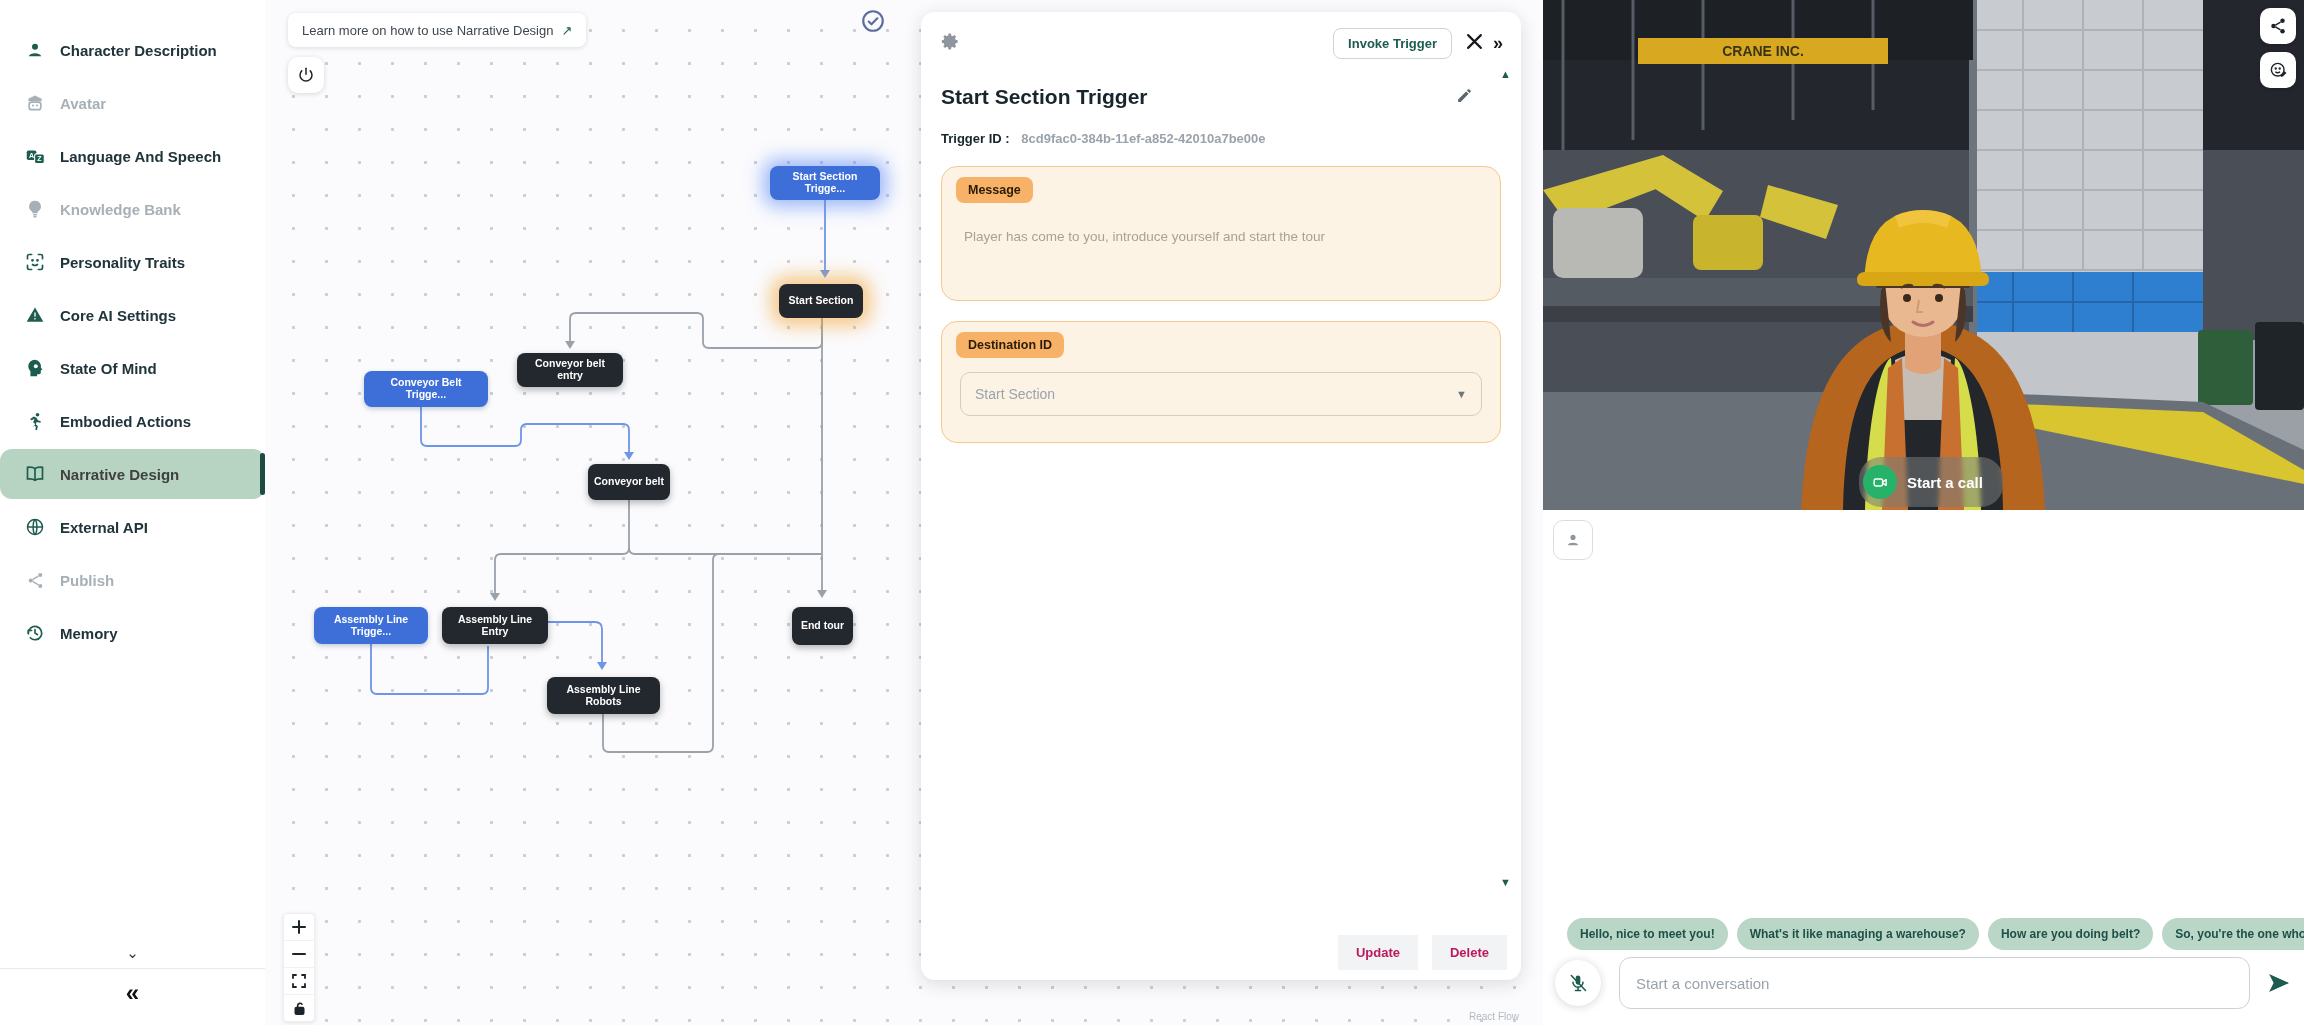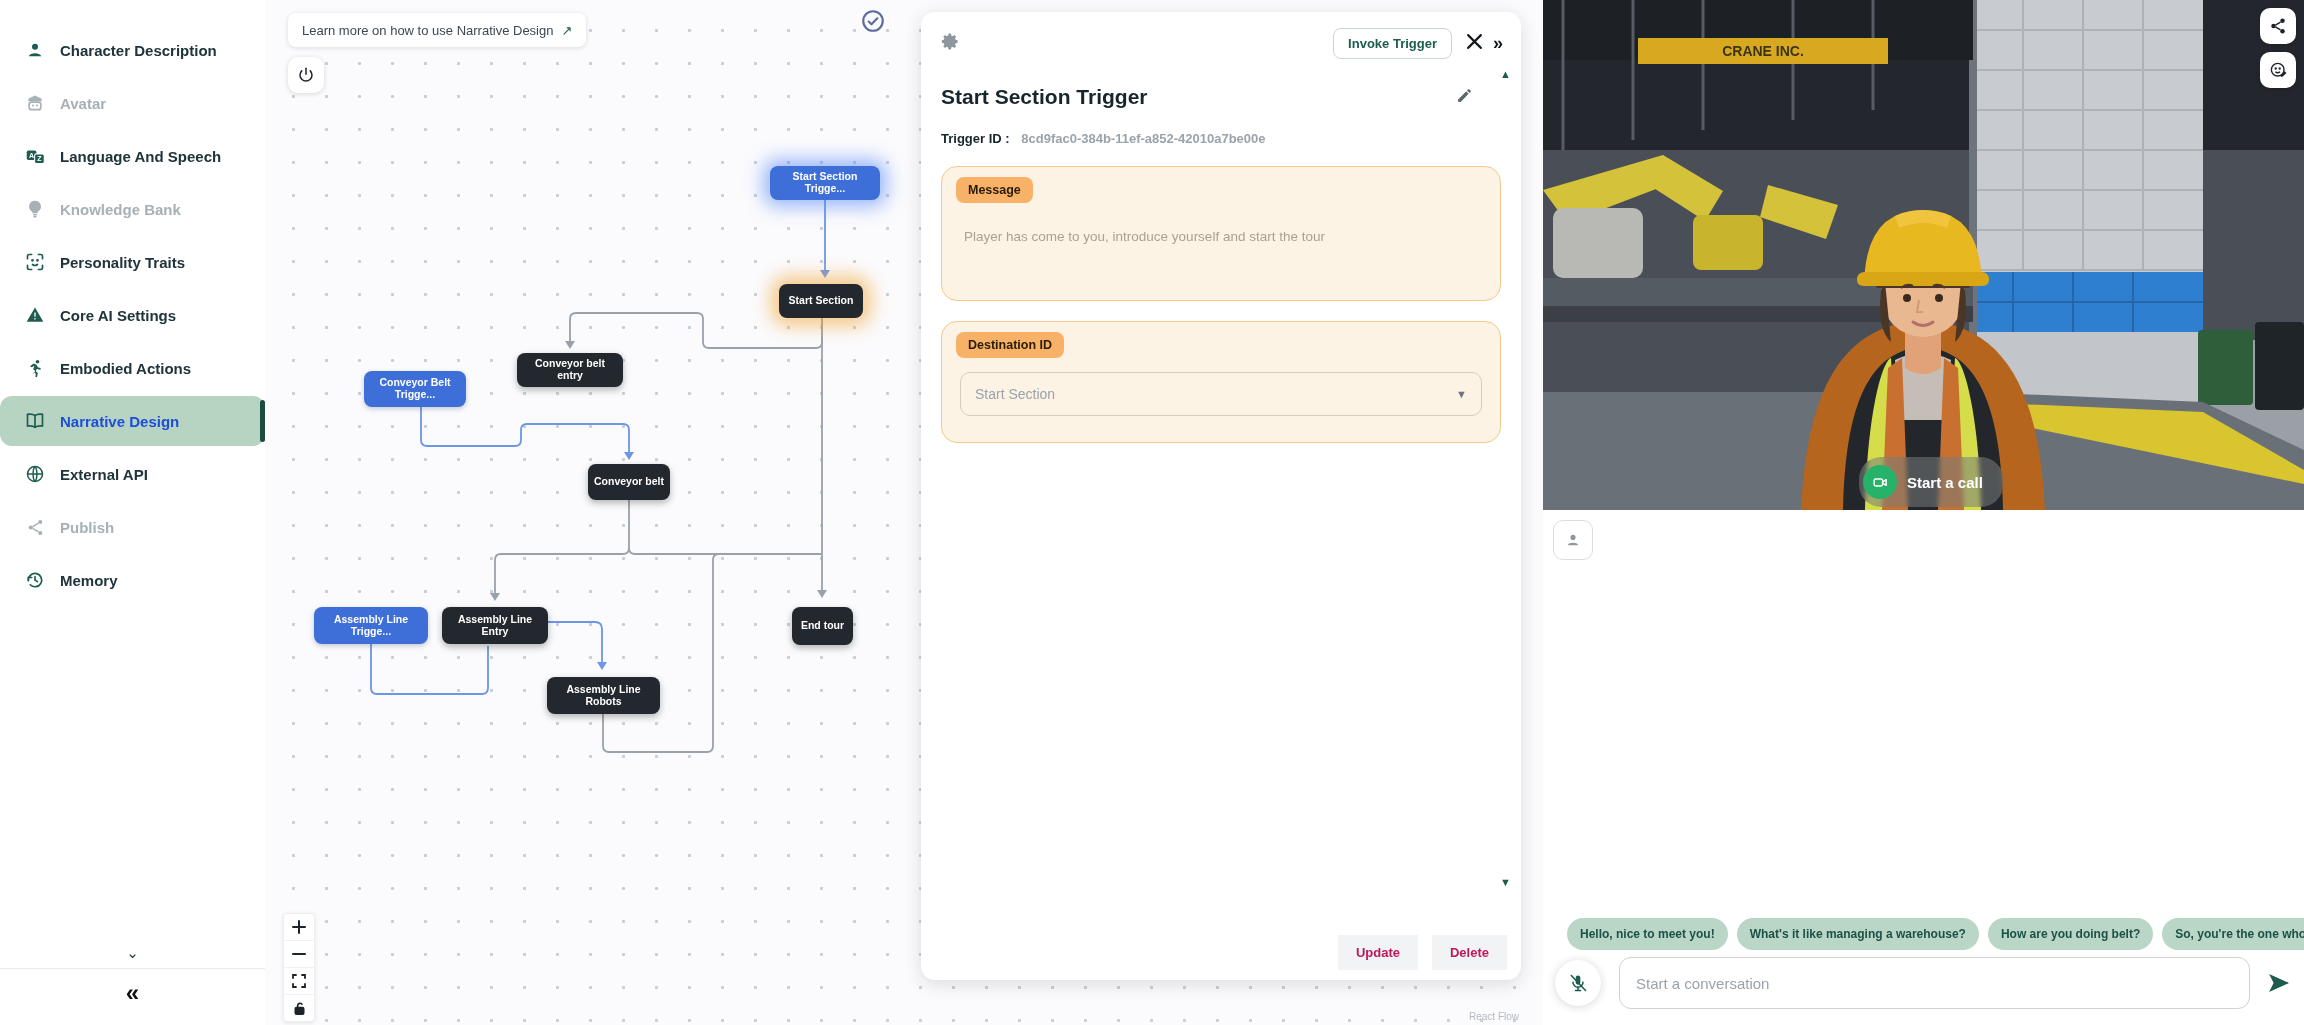--- a/index.html
+++ b/index.html
@@ -6,21 +6,21 @@
   #app{position:relative;width:2304px;height:1025px;overflow:hidden;background:#fff;}
 
   
   .sidebar{position:absolute;left:0;top:0;width:265px;height:1025px;background:#fff;z-index:5;}
   .side-items{padding-top:22px;}
   .side-item{display:flex;align-items:center;gap:14px;height:50px;padding:0 0 0 24px;margin:3px 0;
     font-size:15px;font-weight:700;color:#20343b;cursor:pointer;position:relative;}
   .side-item .ic{width:22px;height:22px;flex:0 0 22px;color:#1d5c4f;display:flex;align-items:center;justify-content:center;}
   .side-item.disabled{color:#a7b0b6;}
   .side-item.disabled .ic{color:#a7b0b6;}
-  .side-item.active{background:#b7d4c3;border-radius:12px;color:#1d4ed8;}
+  .side-item.active{background:#b7d4c3;border-radius:12px;color:#404040;}
   .side-item.active::after{content:"";position:absolute;right:0;top:4px;bottom:4px;width:5px;background:#1d4b3f;border-radius:3px;}
   .side-bottom{position:absolute;left:0;right:0;bottom:0;}
   .side-chevron{display:flex;justify-content:center;color:#20343b;font-size:15px;padding:6px 0;cursor:pointer;}
   .side-divider{height:1px;background:#e8eaec;}
   .side-collapse{display:flex;justify-content:center;font-size:24px;font-weight:700;color:#111;padding:10px 0 18px;cursor:pointer;}
 
   
   .canvas{position:absolute;left:265px;top:0;width:1278px;height:1025px;background:#fbfbfd;
     background-image:radial-gradient(#c9cdd4 1.4px,transparent 1.5px);background-size:33px 33px;background-position:12px 14px;overflow:hidden;}
   .banner{position:absolute;left:23px;top:13px;height:34px;display:flex;align-items:center;gap:8px;background:#fff;
@@ -162,20 +162,29 @@
               <path d="M12 3L22 20H2z"></path>
               <rect x="11.2" y="9" width="1.6" height="5" fill="#fff"></rect>
               <circle cx="12" cy="16.6" r="1" fill="#fff"></circle>
             </svg>
           </span>
           <span>Core AI Settings</span>
         </div>
         <div class="side-item">
           <span class="ic">
             <svg width="20" height="20" viewBox="0 0 24 24" fill="currentColor">
+              <path d="M12 2a8 8 0 0 0-8 8c0 2.3 1 4.3 2.5 5.8V22h8v-2.5H17a2 2 0 0 0 2-2v-2.7l1.8-.7-1.8-3A8 8 0 0 0 12 2z"></path>
+              <circle cx="13" cy="10" r="2.4" fill="#fff"></circle>
+            </svg>
+          </span>
+          <span>State Of Mind</span>
+        </div>
+        <div class="side-item">
+          <span class="ic">
+            <svg width="20" height="20" viewBox="0 0 24 24" fill="currentColor">
               <circle cx="15" cy="4.5" r="2.2"></circle>
               <path d="M9 21l3.2-5.5-2.4-2 1.6-4.2L8 11 6 9.8l4.4-3.3 3.4 1.5 1.6 3.2 3.6 1-0.6 2-4.4-1-1 2.6 2.4 2.2-1 5-2-0.4 0.6-3.6-2.2-2z"></path>
             </svg>
           </span>
           <span>Embodied Actions</span>
         </div>
         <div class="side-item active">
           <span class="ic">
             <svg width="20" height="20" viewBox="0 0 24 24" fill="none" stroke="currentColor" stroke-width="2">
               <path d="M12 5.5C10 3.8 7 3.5 3 4v14c4-.5 7 0 9 1.5 2-1.5 5-2 9-1.5V4c-4-.5-7-.2-9 1.5z"></path>
@@ -243,21 +252,21 @@
     <div id="node-layer">
         <div class="fnode trigger glow-blue" style="left: 505px; top: 166px; width: 110px; height: 34px;">
           <span>Start Section Trigge...</span>
         </div>
         <div class="fnode section glow-orange" style="left: 514px; top: 284px; width: 84px; height: 34px;">
           <span>Start Section</span>
         </div>
         <div class="fnode section" style="left: 252px; top: 353px; width: 106px; height: 34px;">
           <span>Conveyor belt entry</span>
         </div>
-        <div class="fnode trigger" style="left: 99px; top: 371px; width: 102px; height: 36px; justify-content: flex-end;">
+        <div class="fnode trigger" style="left: 99px; top: 371px; width: 124px; height: 36px; justify-content: flex-end;">
           <span>Conveyor Belt Trigge...</span>
         </div>
         <div class="fnode section" style="left: 323px; top: 464px; width: 82px; height: 36px;">
           <span>Conveyor belt</span>
         </div>
         <div class="fnode trigger" style="left: 49px; top: 607px; width: 114px; height: 37px;">
           <span>Assembly Line Trigge...</span>
         </div>
         <div class="fnode section" style="left: 177px; top: 607px; width: 106px; height: 37px;">
           <span>Assembly Line Entry</span>

